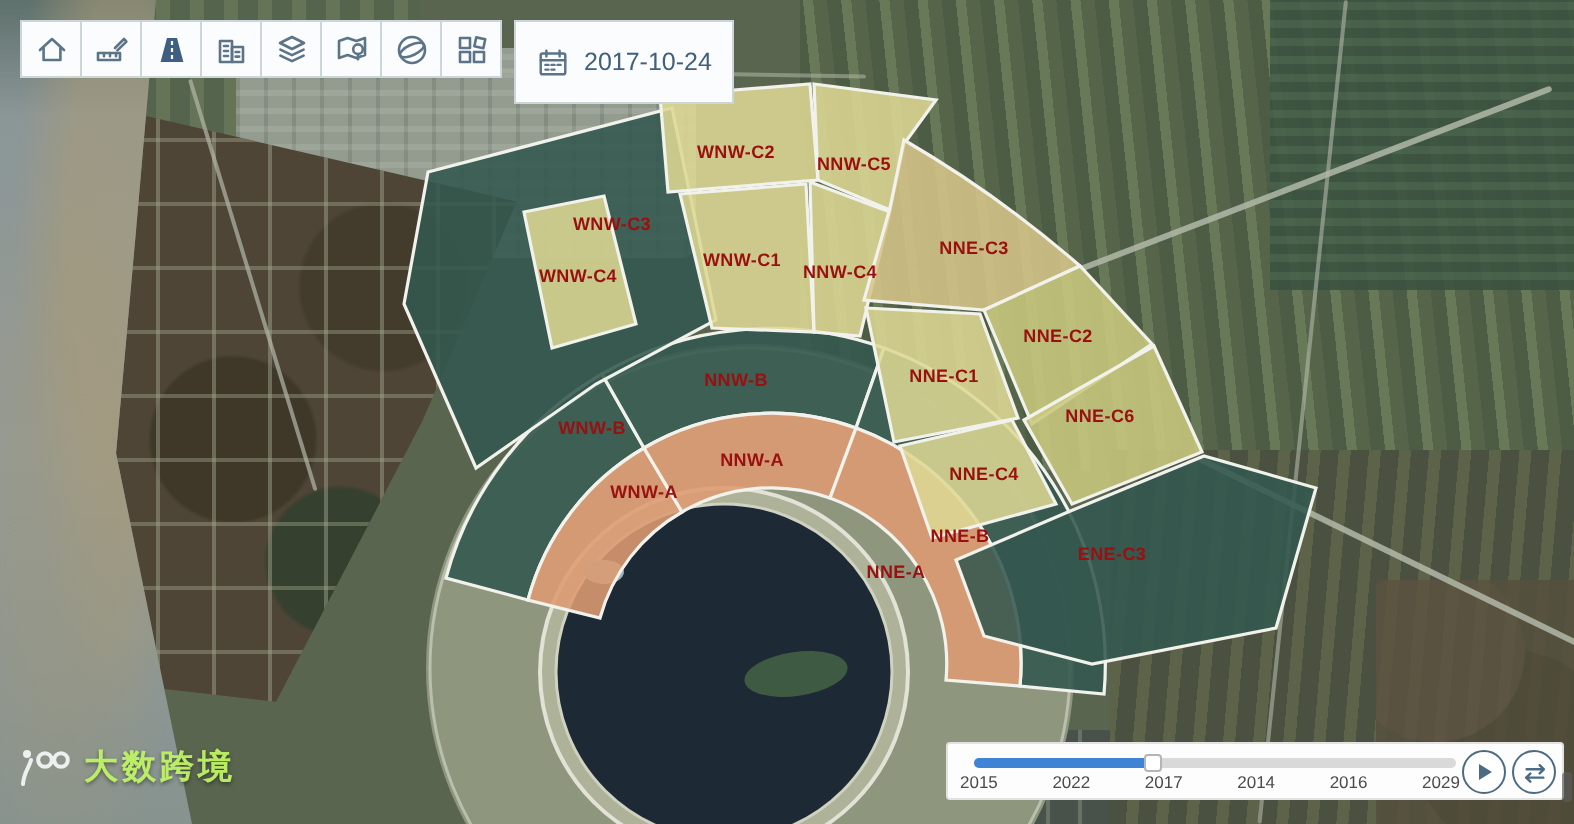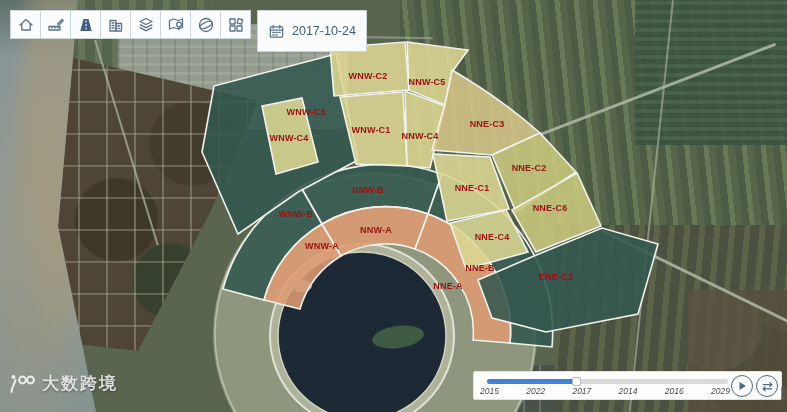--- a/index.html
+++ b/index.html
@@ -70,31 +70,31 @@
 
   
   .timeline{position:absolute;left:473px;top:371px;width:309px;height:29px;
     background:#fdfdfd;border:1px solid #e2e2e2;border-radius:2px;}
   .track{position:absolute;left:13px;top:7px;width:241px;height:5px;
     background:#d9d9d9;border-radius:3px;cursor:pointer;}
   .track-fill{position:absolute;left:0;top:0;height:100%;background:#3e83d6;border-radius:3px 0 0 3px;}
   .thumb{position:absolute;top:-2px;width:9px;height:9px;background:#fff;
     border:1px solid #b5b5b5;border-radius:2px;margin-left:-4px;cursor:grab;}
   .years{position:absolute;left:6px;top:14px;width:250px;display:flex;
-    justify-content:space-between;font-size:8.5px;color:#4a4a4a;font-style:italic;}
+    justify-content:space-between;font-size:8.5px;color:#4a4a4a;}
   .tl-btn{position:absolute;top:3px;width:22px;height:22px;border-radius:50%;
     border:1.4px solid #4b6b85;background:#fff;display:flex;align-items:center;
     justify-content:center;cursor:pointer;padding:0;}
   .tl-play{left:257px;}
   .tl-swap{left:282px;}
 
   
   .watermark{position:absolute;left:8px;top:372px;display:flex;align-items:center;
     gap:6px;opacity:.95;pointer-events:none;}
-  .wm-text{font:bold 17px "Liberation Sans",sans-serif;color:#e5e5e5;
+  .wm-text{font:bold 17px "Liberation Sans",sans-serif;color:#bef264;
     text-shadow:0 1px 2px rgba(0,0,0,.45);letter-spacing:2px;}
 
   .scroll-nub{position:absolute;left:781px;top:386px;width:5px;height:15px;
     background:#5a5a5a;opacity:.65;border-radius:2px;}
 </style>
 </head>
 <body>
 
 <div class="app">
 

